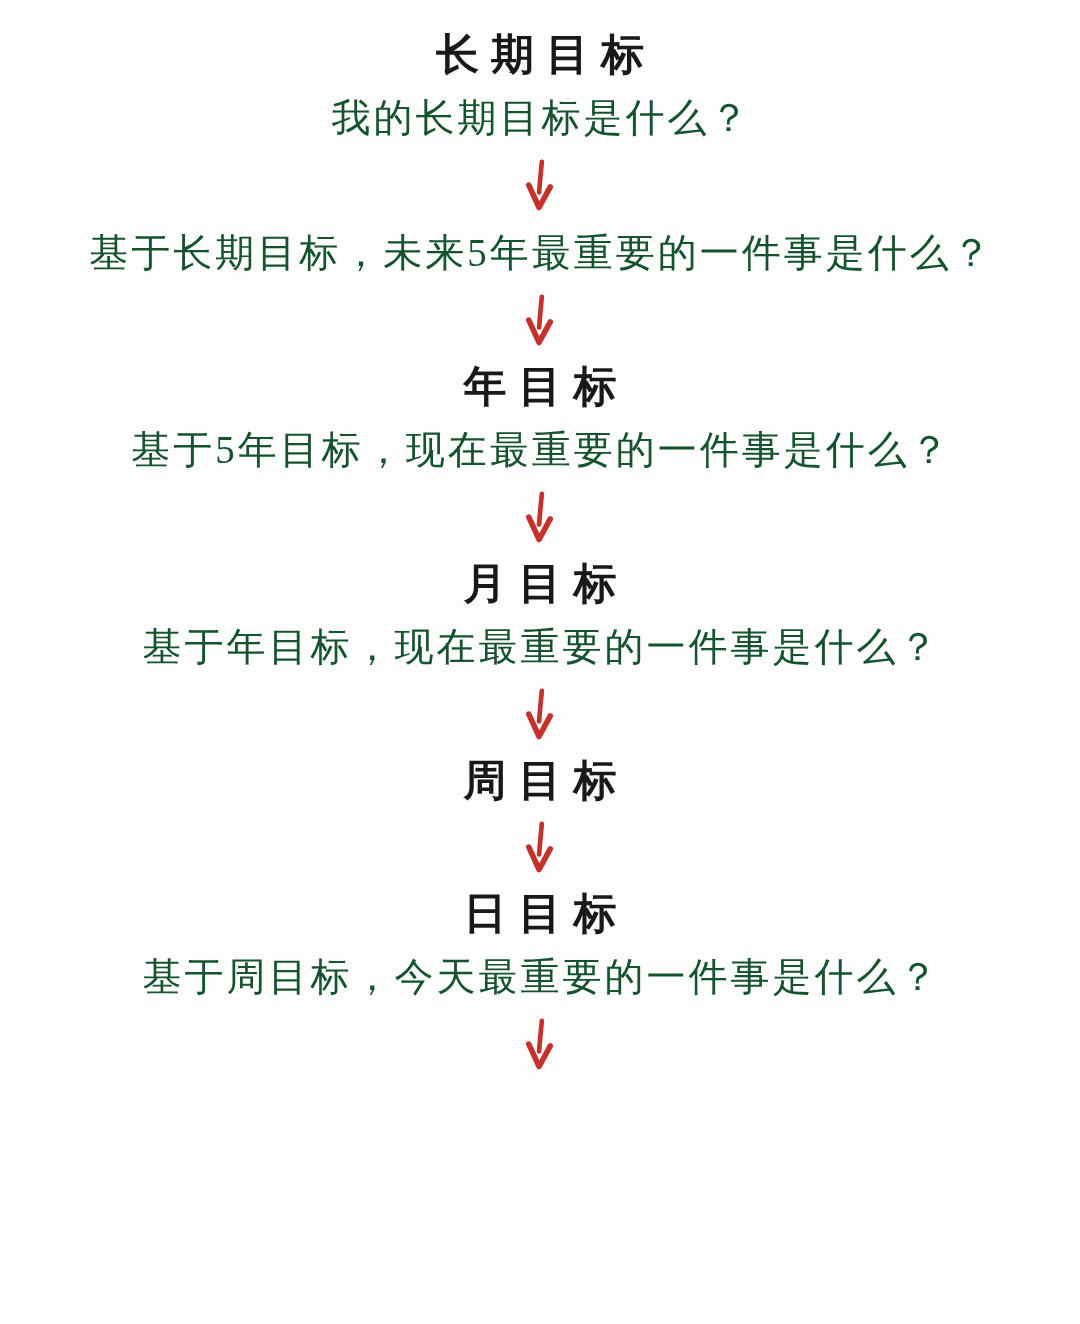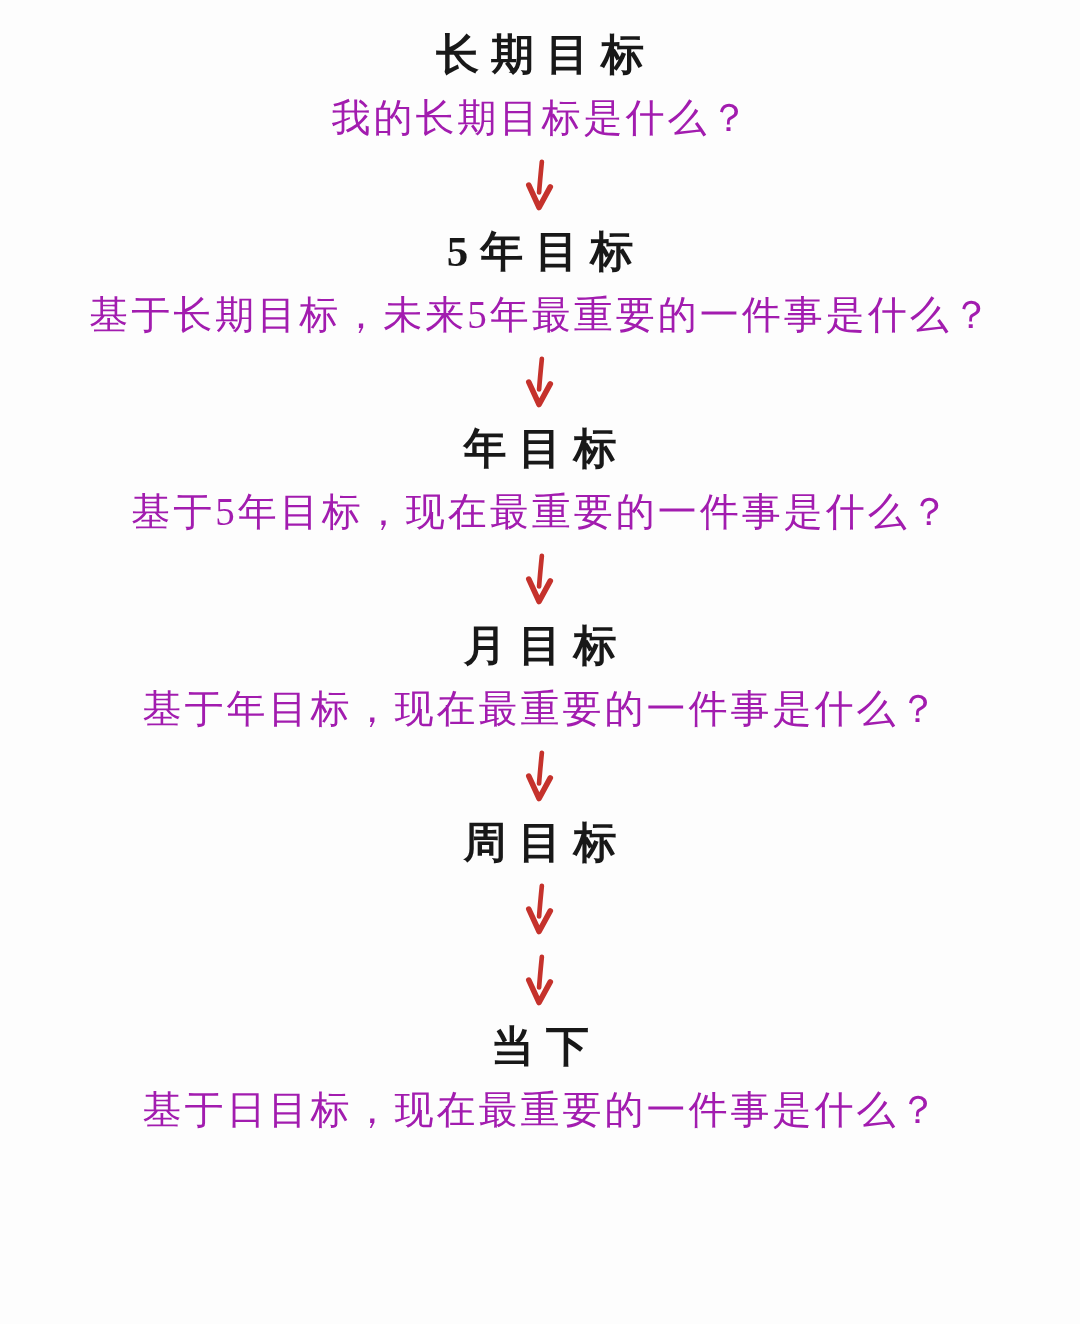--- a/index.html
+++ b/index.html
@@ -39,21 +39,21 @@
     color: #181818;
   }
   .goal-question {
     margin: 0;
     font-size: 39px;
     font-weight: 500;
     line-height: 64px;
     letter-spacing: 3px;
     text-indent: 3px;
     white-space: nowrap;
-    color: #a21caf;
+    color: #14532d;
   }
   .arrow {
     height: 58px;
     width: 44px;
     margin: 7px 0 6px 0;
     display: flex;
     align-items: center;
     justify-content: center;
   }
   .arrow svg {
@@ -73,21 +73,20 @@
   </section>
 
   <div class="arrow">
     <svg viewBox="0 0 40 60" fill="none">
       <path d="M22 4 C21 14, 20 24, 19 37" stroke-width="5" stroke-linecap="round" stroke="#c5322c"></path>
       <path d="M8 29 L19 53 L31 31" stroke-width="6" stroke-linecap="round" stroke-linejoin="round" stroke="#c5322c"></path>
     </svg>
   </div>
 
   <section class="goal-section">
-    <h2 class="goal-title">5年目标</h2>
     <p class="goal-question">基于长期目标，未来5年最重要的一件事是什么？</p>
   </section>
 
   <div class="arrow">
     <svg viewBox="0 0 40 60" fill="none">
       <path d="M22 4 C21 14, 20 24, 19 37" stroke-width="5" stroke-linecap="round" stroke="#c5322c"></path>
       <path d="M8 29 L19 53 L31 31" stroke-width="6" stroke-linecap="round" stroke-linejoin="round" stroke="#c5322c"></path>
     </svg>
   </div>
 
@@ -119,26 +118,26 @@
     <h2 class="goal-title">周目标</h2>
   </section>
 
   <div class="arrow">
     <svg viewBox="0 0 40 60" fill="none">
       <path d="M22 4 C21 14, 20 24, 19 37" stroke-width="5" stroke-linecap="round" stroke="#c5322c"></path>
       <path d="M8 29 L19 53 L31 31" stroke-width="6" stroke-linecap="round" stroke-linejoin="round" stroke="#c5322c"></path>
     </svg>
   </div>
 
+  <section class="goal-section">
+    <h2 class="goal-title">日目标</h2>
+    <p class="goal-question">基于周目标，今天最重要的一件事是什么？</p>
+  </section>
 
   <div class="arrow">
     <svg viewBox="0 0 40 60" fill="none">
       <path d="M22 4 C21 14, 20 24, 19 37" stroke-width="5" stroke-linecap="round" stroke="#c5322c"></path>
       <path d="M8 29 L19 53 L31 31" stroke-width="6" stroke-linecap="round" stroke-linejoin="round" stroke="#c5322c"></path>
     </svg>
   </div>
 
-  <section class="goal-section">
-    <h2 class="goal-title">当下</h2>
-    <p class="goal-question">基于日目标，现在最重要的一件事是什么？</p>
-  </section>
 
 </div>
 
 </body></html>

